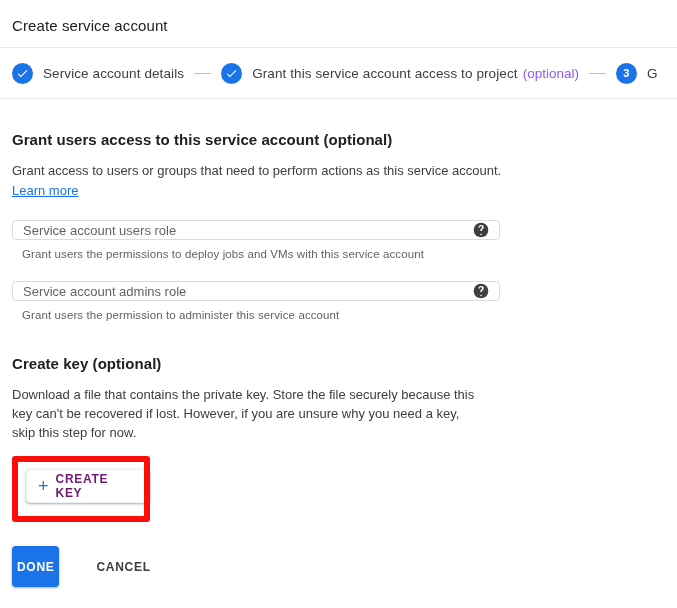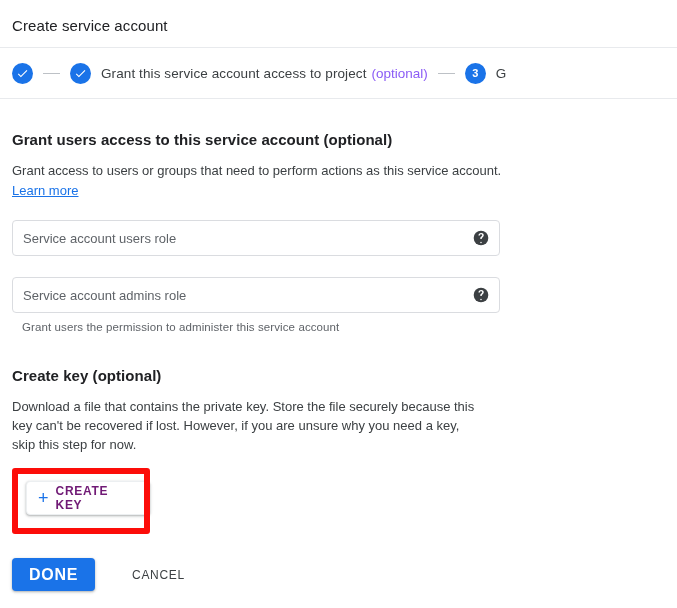--- a/index.html
+++ b/index.html
@@ -107,21 +107,21 @@
     text-decoration: underline;
     margin-top: 3px;
     cursor: pointer;
   }
 
   
   .field-group { margin-top: 21px; }
   .field {
     position: relative;
     width: 488px;
-    height: 36px;
+    height: 20px;
     border: 1px solid #dadce0;
     border-radius: 4px;
     box-sizing: border-box;
     background: #fff;
     display: flex;
     align-items: center;
   }
   .field input {
     border: 0;
     outline: none;
@@ -211,36 +211,36 @@
   
   .footer {
     display: flex;
     align-items: center;
     margin-top: 24px;
     padding-left: 12px;
   }
   .btn-done {
     background: #1a73e8;
     color: #ffffff;
-    font-size: 16px;
+    font-size: 12px;
     font-weight: bold;
     letter-spacing: 0.7px;
     border: none;
     border-radius: 4px;
-    height: 33px;
-    padding: 0 17px;
+    height: 41px;
+    padding: 0 5px;
     cursor: pointer;
     font-family: "Liberation Sans", sans-serif;
     box-shadow: 0 1px 2px rgba(60,64,67,0.3), 0 1px 3px 1px rgba(60,64,67,0.10);
   }
   .btn-cancel {
     background: transparent;
     color: #3c4043;
     font-size: 12px;
-    font-weight: normal;
+    font-weight: bold;
     letter-spacing: 0.7px;
     border: none;
     height: 33px;
     padding: 0 10px;
     margin-left: 27px;
     cursor: pointer;
     font-family: "Liberation Sans", sans-serif;
   }
 </style>
 </head>
@@ -250,20 +250,21 @@
 <div class="divider top"></div>
 
 <div class="stepper">
 
   <div class="step">
     <div class="step-marker">
       <svg width="13" height="13" viewBox="0 0 24 24" aria-hidden="true">
         <path d="M9 16.17L4.83 12l-1.42 1.41L9 19 21 7l-1.41-1.41z" fill="#ffffff"></path>
       </svg>
     </div>
+    <span class="step-label">Service account details</span>
   </div>
 
   <div class="step-connector"></div>
 
   <div class="step">
     <div class="step-marker">
       <svg width="13" height="13" viewBox="0 0 24 24" aria-hidden="true">
         <path d="M9 16.17L4.83 12l-1.42 1.41L9 19 21 7l-1.41-1.41z" fill="#ffffff"></path>
       </svg>
     </div>
@@ -293,20 +294,21 @@
   <div class="field-group">
     <div class="field">
       <input type="text" placeholder="Service account users role" style="">
       <span class="help-icon">
         <svg width="16" height="16" viewBox="0 0 24 24" aria-hidden="true">
           <circle cx="12" cy="12" r="11" fill="#3c4043"></circle>
           <path d="M12 17.6a1.15 1.15 0 1 0 0 2.3 1.15 1.15 0 0 0 0-2.3zm.2-13.1c-2.3 0-4 1.5-4.1 3.7h2.2c.1-1.1.8-1.8 1.8-1.8 1 0 1.7.6 1.7 1.5 0 .8-.33 1.25-1.3 2-1.1.84-1.55 1.6-1.5 2.9l.01.55h2.13v-.45c0-.92.32-1.4 1.34-2.16 1.12-.84 1.66-1.72 1.66-3 0-2-1.66-3.24-3.93-3.24z" fill="#ffffff"></path>
         </svg>
       </span>
     </div>
+    <div class="field-hint">Grant users the permissions to deploy jobs and VMs with this service account</div>
   </div>
 
   
   <div class="field-group">
     <div class="field">
       <input type="text" placeholder="Service account admins role" style="">
       <span class="help-icon">
         <svg width="16" height="16" viewBox="0 0 24 24" aria-hidden="true">
           <circle cx="12" cy="12" r="11" fill="#3c4043"></circle>
           <path d="M12 17.6a1.15 1.15 0 1 0 0 2.3 1.15 1.15 0 0 0 0-2.3zm.2-13.1c-2.3 0-4 1.5-4.1 3.7h2.2c.1-1.1.8-1.8 1.8-1.8 1 0 1.7.6 1.7 1.5 0 .8-.33 1.25-1.3 2-1.1.84-1.55 1.6-1.5 2.9l.01.55h2.13v-.45c0-.92.32-1.4 1.34-2.16 1.12-.84 1.66-1.72 1.66-3 0-2-1.66-3.24-3.93-3.24z" fill="#ffffff"></path>

